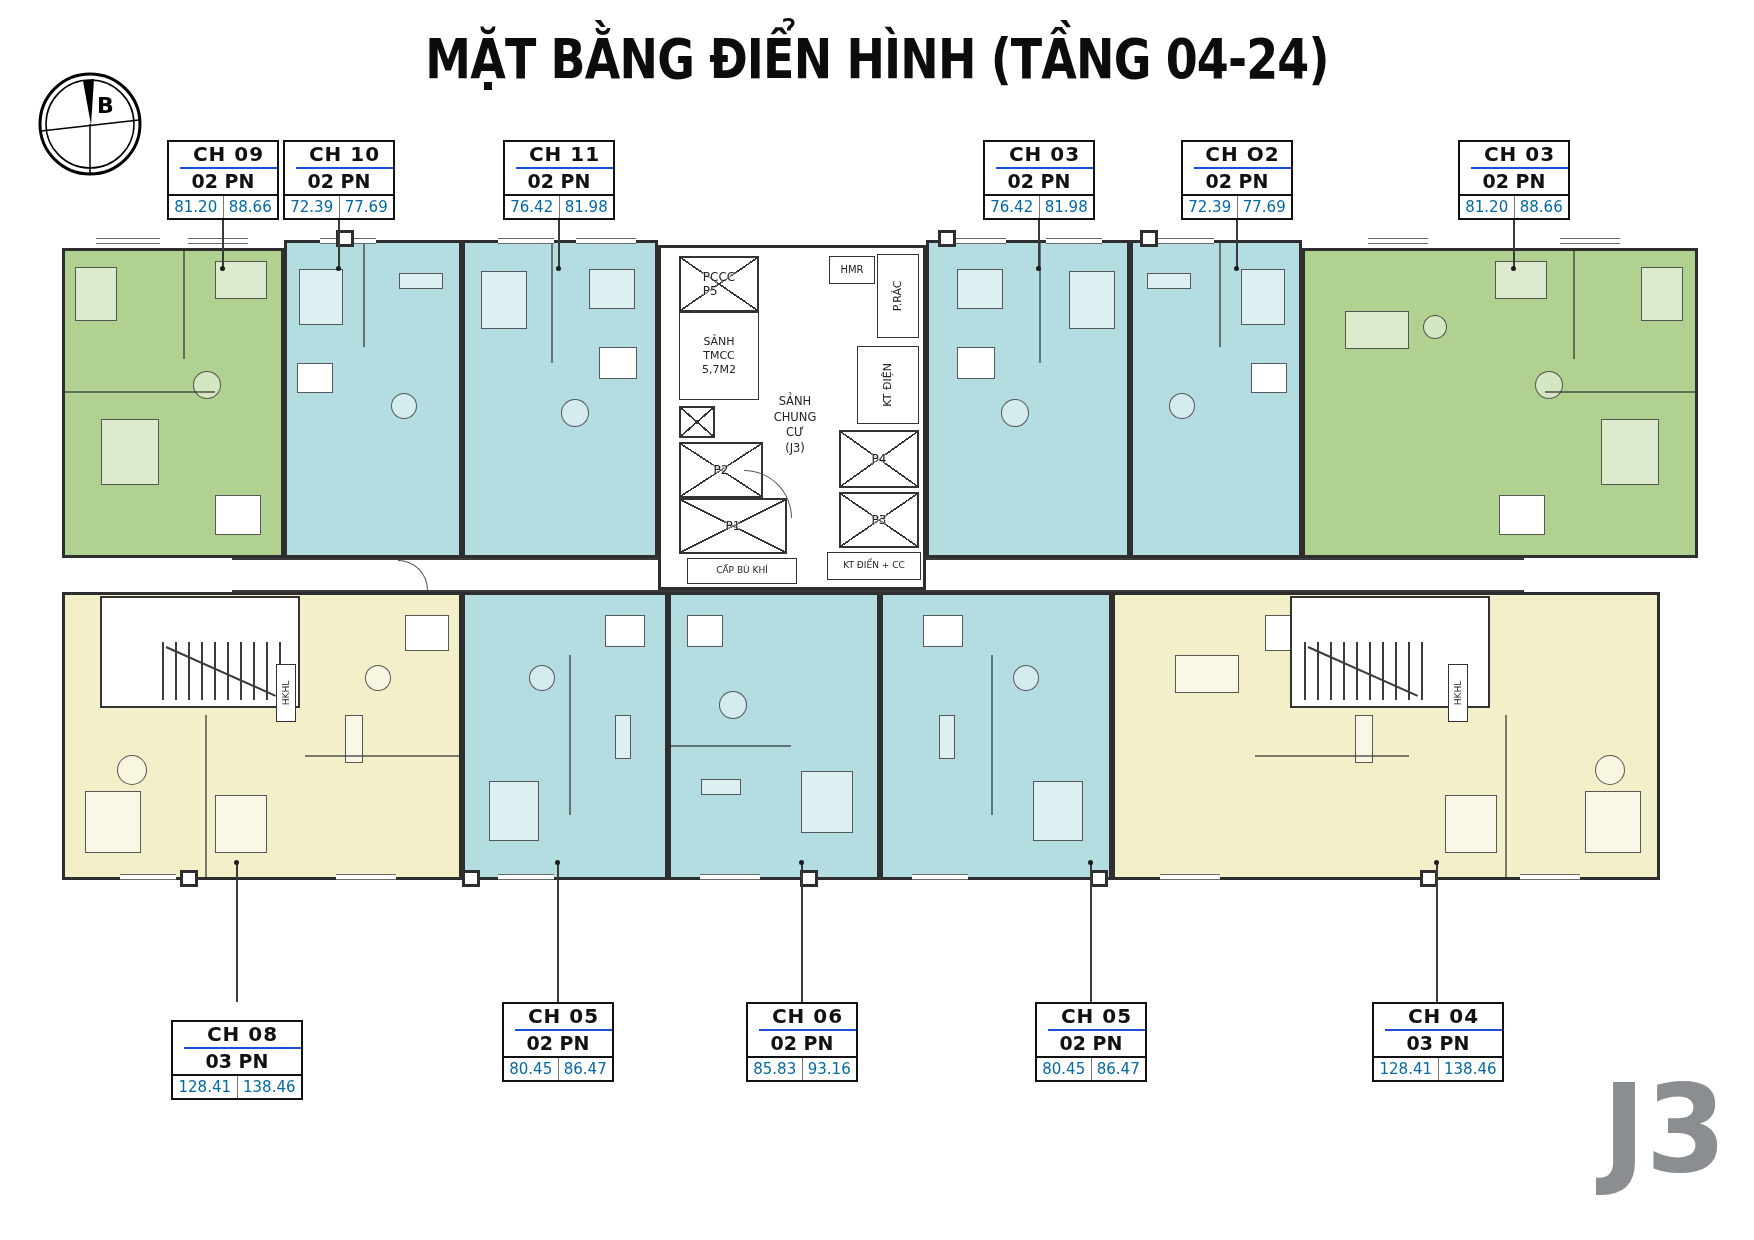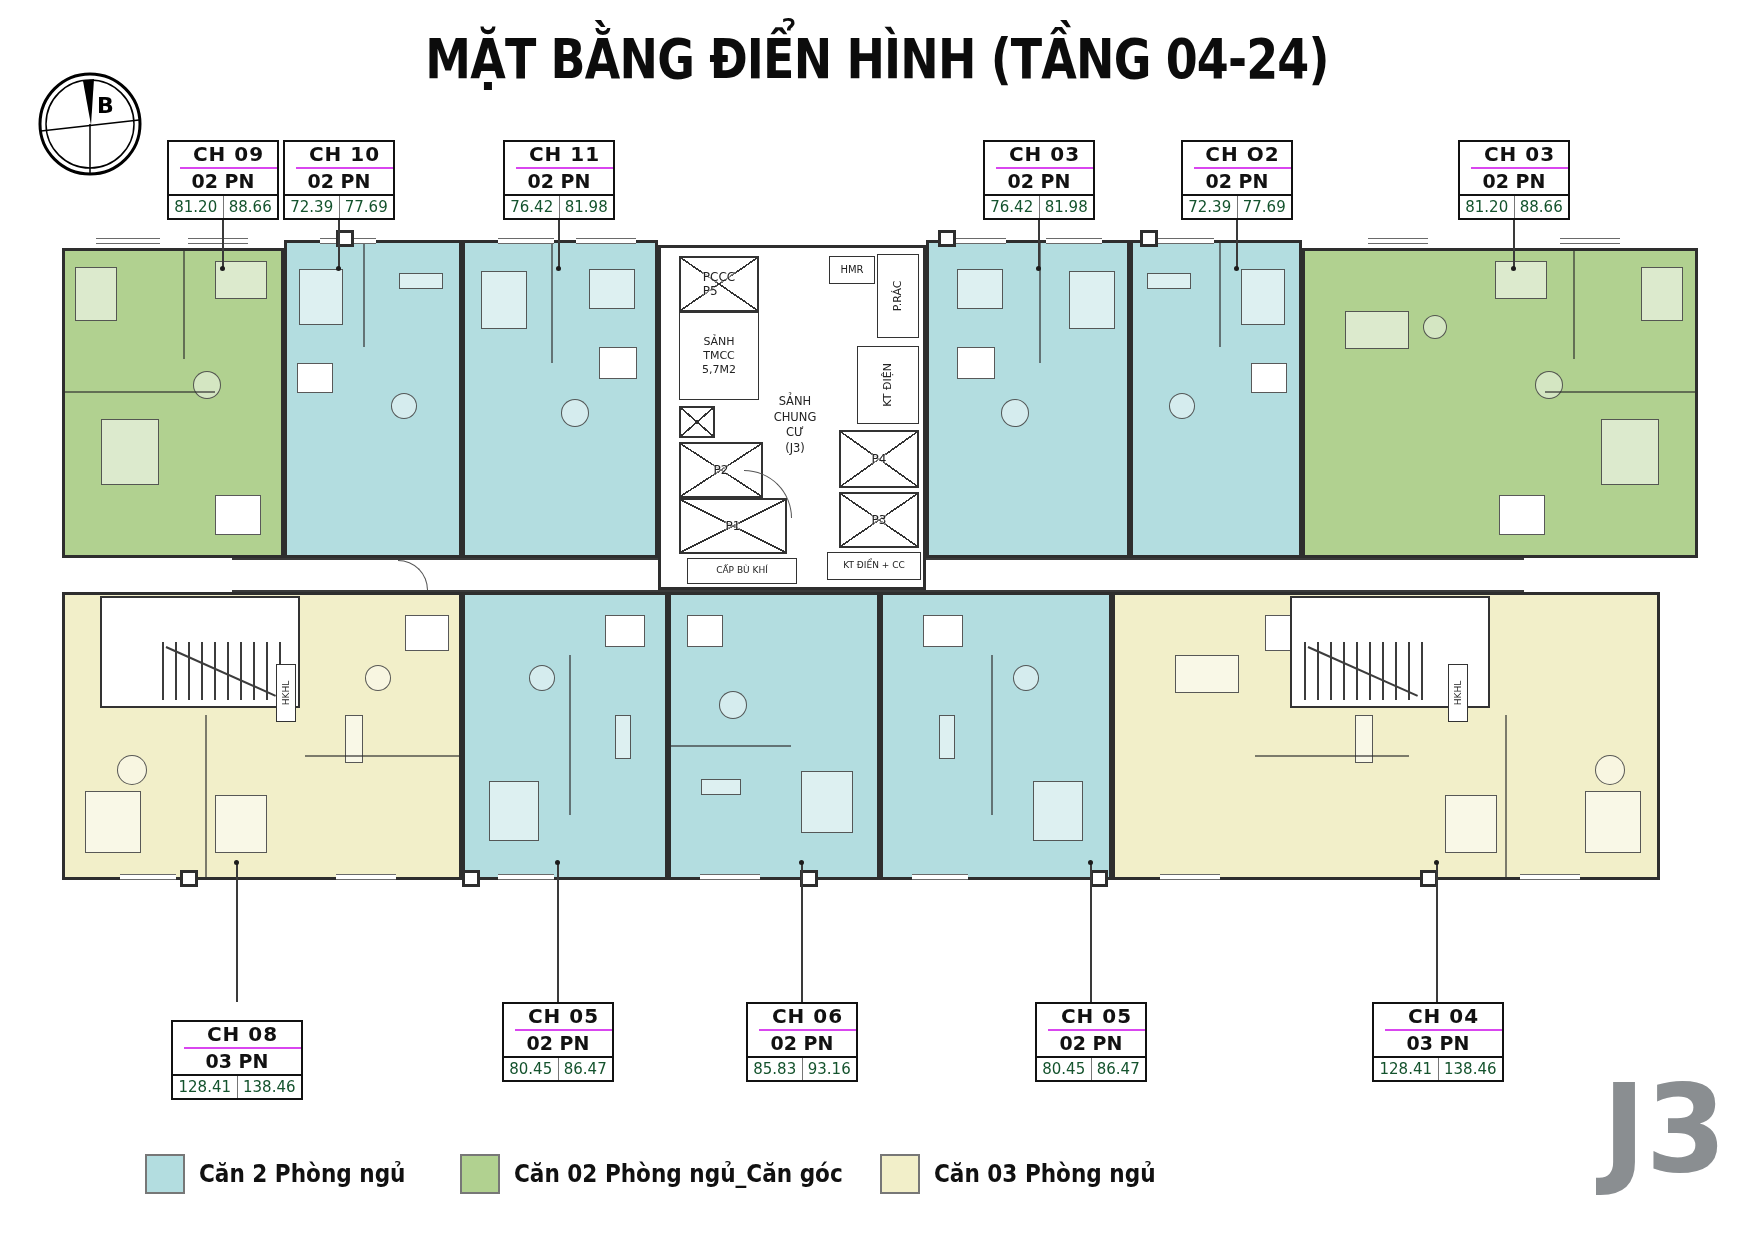--- a/index.html
+++ b/index.html
@@ -7,23 +7,23 @@
         font-family:"DejaVu Sans","Liberation Sans",sans-serif;color:#111;}
 
   .title{position:absolute;top:26px;left:50%;transform:translateX(-50%) scaleX(.82);
          transform-origin:center;font-size:56px;font-weight:800;letter-spacing:-1px;
          white-space:nowrap;color:#0c0c0c;}
 
   
   .ulabel{position:absolute;width:112px;background:#fff;border:2px solid #111;
           box-sizing:border-box;text-align:center;z-index:30;}
   .ulabel.wide{width:132px;}
-  .ulabel .r1{font-size:20px;font-weight:600;line-height:25px;border-bottom:2px solid #d946ef;letter-spacing:1px;margin-left:11px;}
+  .ulabel .r1{font-size:20px;font-weight:600;line-height:25px;border-bottom:2px solid #1d4ed8;letter-spacing:1px;margin-left:11px;}
   .ulabel .r2{font-size:19px;font-weight:800;line-height:25px;border-bottom:2px solid #111;}
-  .ulabel .r3{display:flex;color:#14532d;font-size:15px;line-height:22px;}
+  .ulabel .r3{display:flex;color:#0369a1;font-size:15px;line-height:22px;}
   .ulabel .r3 span{flex:1;}
   .ulabel .r3 span:first-child{border-right:1.5px solid #767676;}
 
   .lead{position:absolute;width:1.5px;background:#3a3a3a;z-index:25;}
   .dot{position:absolute;width:5px;height:5px;border-radius:50%;background:#1c1c1c;z-index:26;}
 
   
   .unit{position:absolute;border:3px solid #2e2e2e;box-sizing:border-box;z-index:2;}
   .u-blue{background:#b3dde0;}
   .u-green{background:#b1d190;}
@@ -382,30 +382,16 @@
     <div class="dot" style="left:234px;top:860px"></div>
   <div class="lead" style="left:557px;top:864px;height:138px"></div>
     <div class="dot" style="left:555px;top:860px"></div>
   <div class="lead" style="left:801px;top:864px;height:138px"></div>
     <div class="dot" style="left:799px;top:860px"></div>
   <div class="lead" style="left:1090px;top:864px;height:138px"></div>
     <div class="dot" style="left:1088px;top:860px"></div>
   <div class="lead" style="left:1436px;top:864px;height:138px"></div>
     <div class="dot" style="left:1434px;top:860px"></div>
 
-  <div class="legend">
-    <div class="leg-item" style="left:145px;top:8px">
-      <div class="leg-sw" style="background: rgb(179, 221, 224);"></div>
-      <div class="leg-tx">Căn 2 Phòng ngủ</div>
-    </div>
-    <div class="leg-item" style="left:460px;top:8px">
-      <div class="leg-sw" style="background: rgb(177, 209, 144);"></div>
-      <div class="leg-tx">Căn 02 Phòng ngủ_Căn góc</div>
-    </div>
-    <div class="leg-item" style="left:880px;top:8px">
-      <div class="leg-sw" style="background: rgb(242, 239, 201);"></div>
-      <div class="leg-tx">Căn 03 Phòng ngủ</div>
-    </div>
-  </div>
 
   <div class="blockmark">J3</div>
 
 </div>
 
 </body></html>

